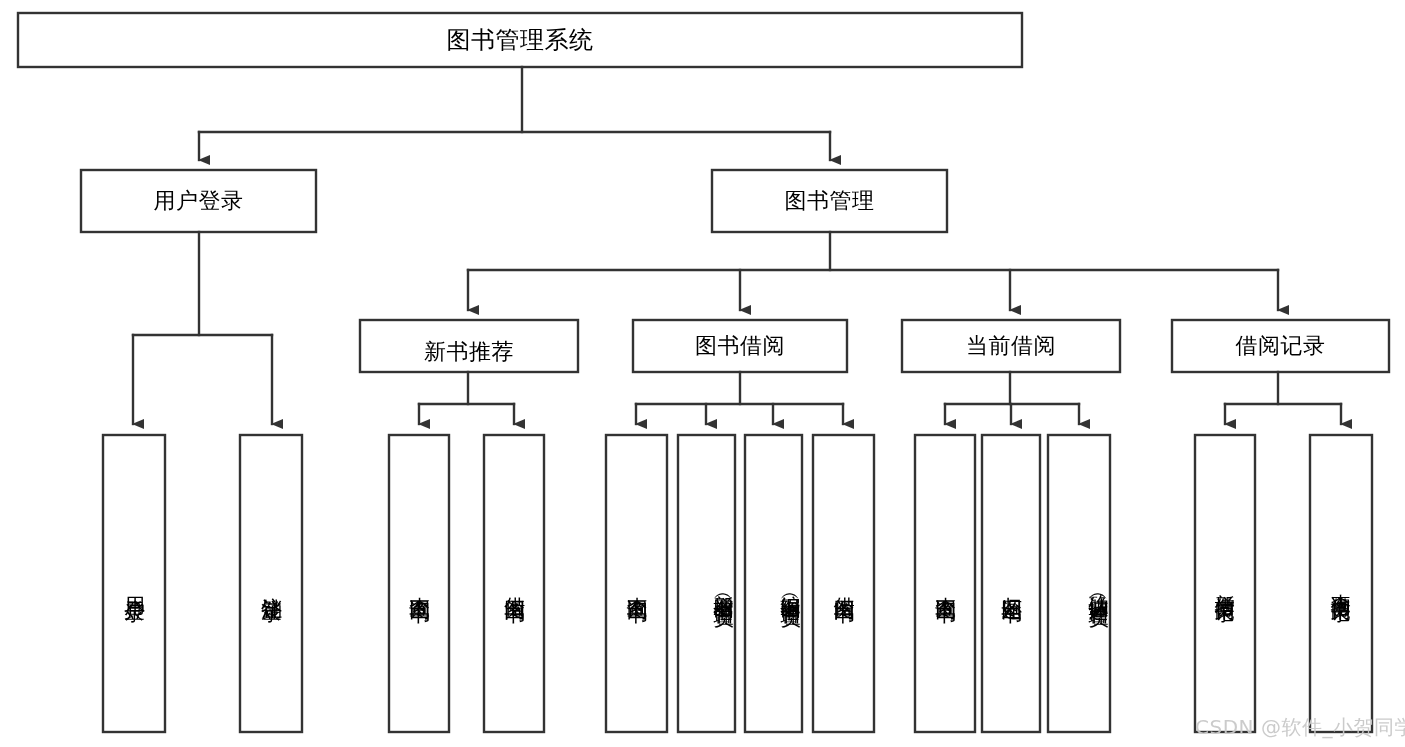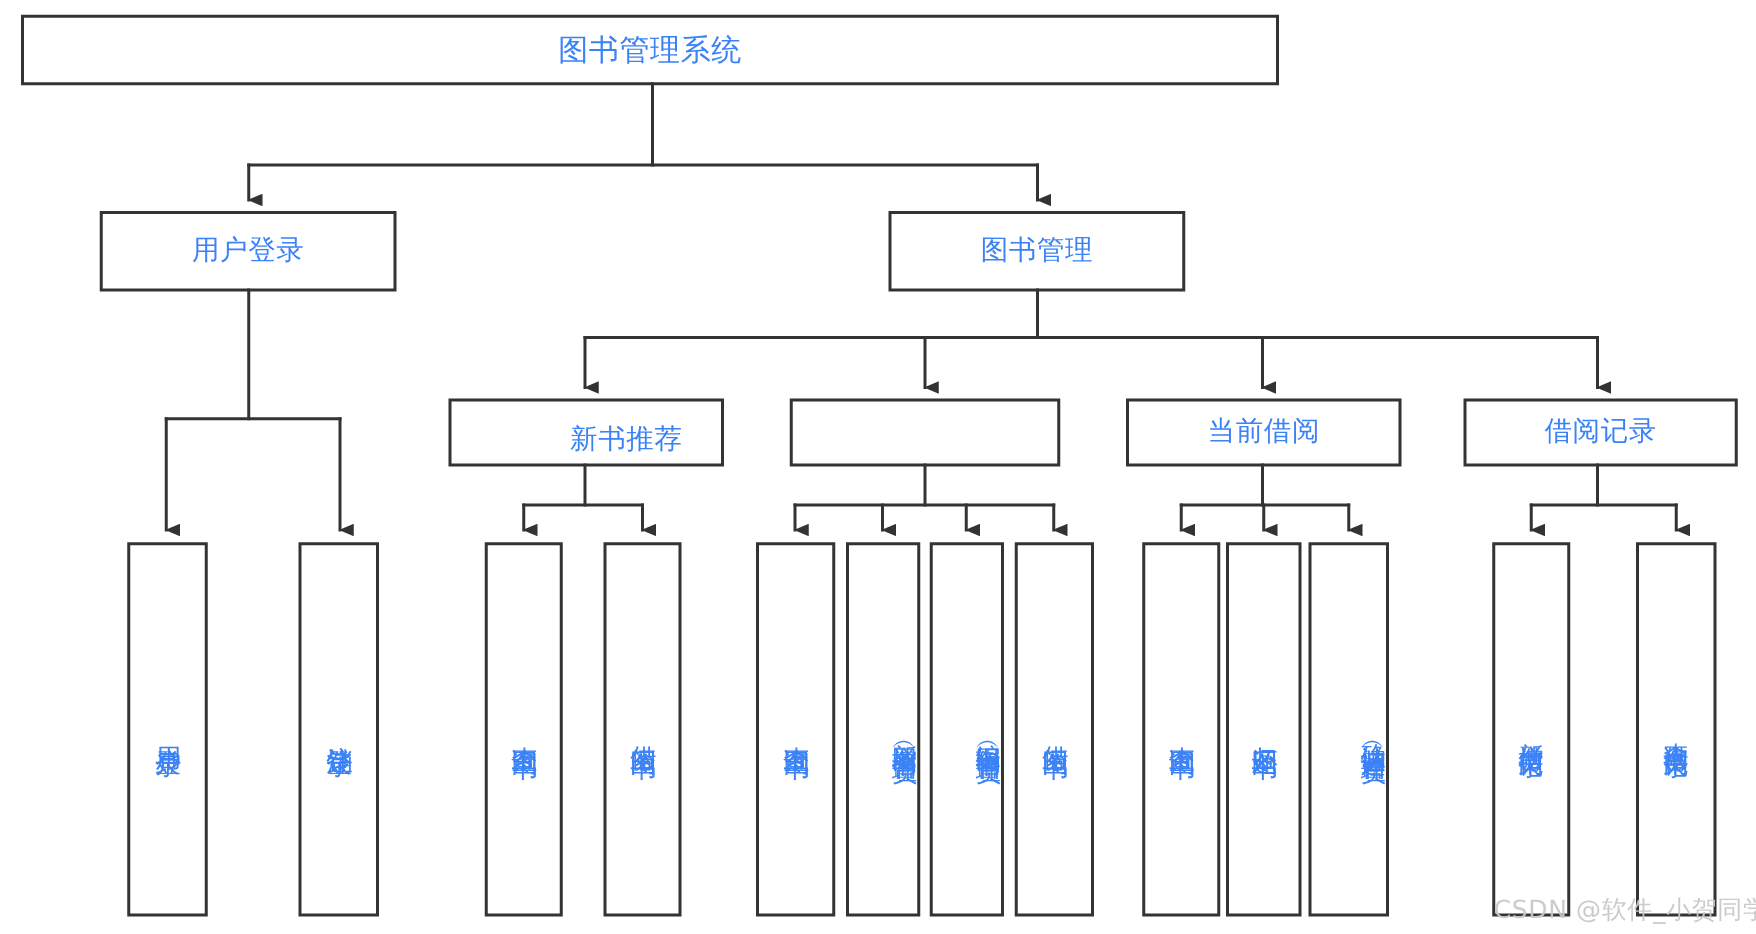--- a/index.html
+++ b/index.html
@@ -37,21 +37,21 @@
   }
   .arrow-head {
     fill: #333333;
     stroke: none;
   }
   .node-label {
     position: absolute;
     display: flex;
     align-items: center;
     justify-content: center;
-    color: #3b82f6;
+    color: #000000;
     font-family: "DejaVu Sans", "Liberation Sans", sans-serif;
     font-size: 22px;
     line-height: 1.12;
     letter-spacing: 0.5px;
     text-align: center;
     box-sizing: border-box;
     pointer-events: none;
     white-space: nowrap;
   }
   .node-label.vertical {
@@ -147,21 +147,22 @@
     <path class="link-line" d="M 1278 372 L 1278 404"></path>
     <path class="link-line" d="M 1225 404 L 1341 404"></path>
     <path class="link-line" marker-end="url(#arrow)" d="M 1225 404 L 1225 424"></path>
     <path class="link-line" marker-end="url(#arrow)" d="M 1341 404 L 1341 424"></path>
   </svg>
 
   <div class="node-label" style="left:18px;  top:13px;  width:1004px; height:54px; font-size:24px;">图书管理系统</div>
   <div class="node-label" style="left:81px;  top:170px; width:235px; height:62px;">用户登录</div>
   <div class="node-label" style="left:712px; top:170px; width:235px; height:62px;border-radius:31px;">图书管理</div>
 
-  <div class="node-label" style="left:360px;  top:320px; width:218px; height:64px;margin-left:32px;">新书推荐</div>
+  <div class="node-label" style="left:360px;  top:320px; width:218px; height:64px;">新书推荐</div>
+  <div class="node-label" style="left:633px;  top:320px; width:214px; height:52px;">图书借阅</div>
   <div class="node-label" style="left:1172px; top:320px; width:217px; height:52px;">借阅记录</div>
   <div class="node-label" style="left:902px;  top:320px; width:218px; height:52px;">当前借阅</div>
 
   <div class="node-label vertical" style="left:103px;  top:435px; width:62px; height:297px;">用户登录</div>
   <div class="node-label vertical" style="left:240px;  top:435px; width:62px; height:297px;">注销登录</div>
 
   <div class="node-label vertical" style="left:389px;  top:435px; width:60px; height:297px;">查询图书</div>
   <div class="node-label vertical" style="left:484px;  top:435px; width:60px; height:297px;">借阅图书</div>
 
   <div class="node-label vertical" style="left:606px;  top:435px; width:61px; height:297px;">查询图书</div>

